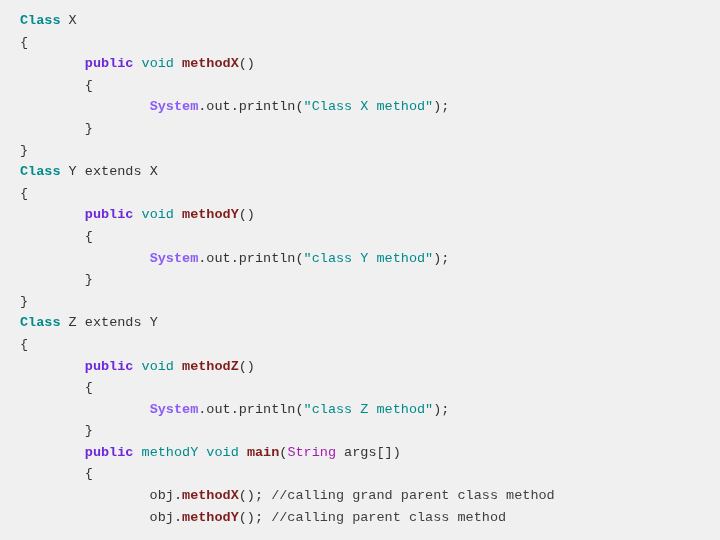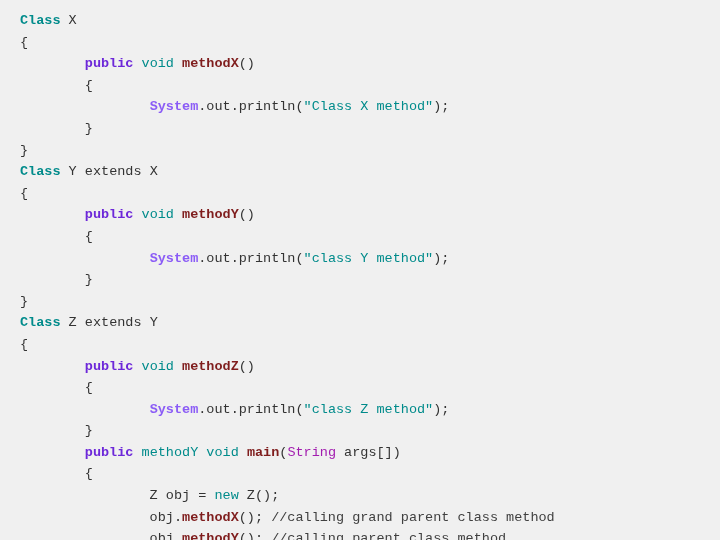--- a/index.html
+++ b/index.html
@@ -88,19 +88,18 @@
   <span class="code-line"><span class="normal">        {</span></span>
 
   <span class="code-line"><span class="normal">                </span><span class="system">System</span><span class="normal">.</span><span class="out">out</span><span class="normal">.</span><span class="println">println</span><span class="normal">(</span><span class="string-lit">"class Z method"</span><span class="normal">);</span></span>
 
   <span class="code-line"><span class="normal">        }</span></span>
 
   <span class="code-line"><span class="normal">        </span><span class="kw-public">public</span><span class="normal"> </span><span class="kw-static">methodY</span><span class="normal"> </span><span class="kw-void">void</span><span class="normal"> </span><span class="method">main</span><span class="normal">(</span><span class="kw-string">String</span><span class="normal"> args[])</span></span>
 
   <span class="code-line"><span class="normal">        {</span></span>
 
-  <span class="code-line"><span class="normal">                Z obj = </span><span class="kw-new">new</span><span class="normal"> Z();</span></span>
 
   <span class="code-line"><span class="normal">                obj.</span><span class="method">methodX</span><span class="normal">(); </span><span class="comment">//calling grand parent class method</span></span>
 
   <span class="code-line"><span class="normal">                obj.</span><span class="method">methodY</span><span class="normal">(); </span><span class="comment">//calling parent class method</span></span>
 
 </div>
 
 </body></html>

